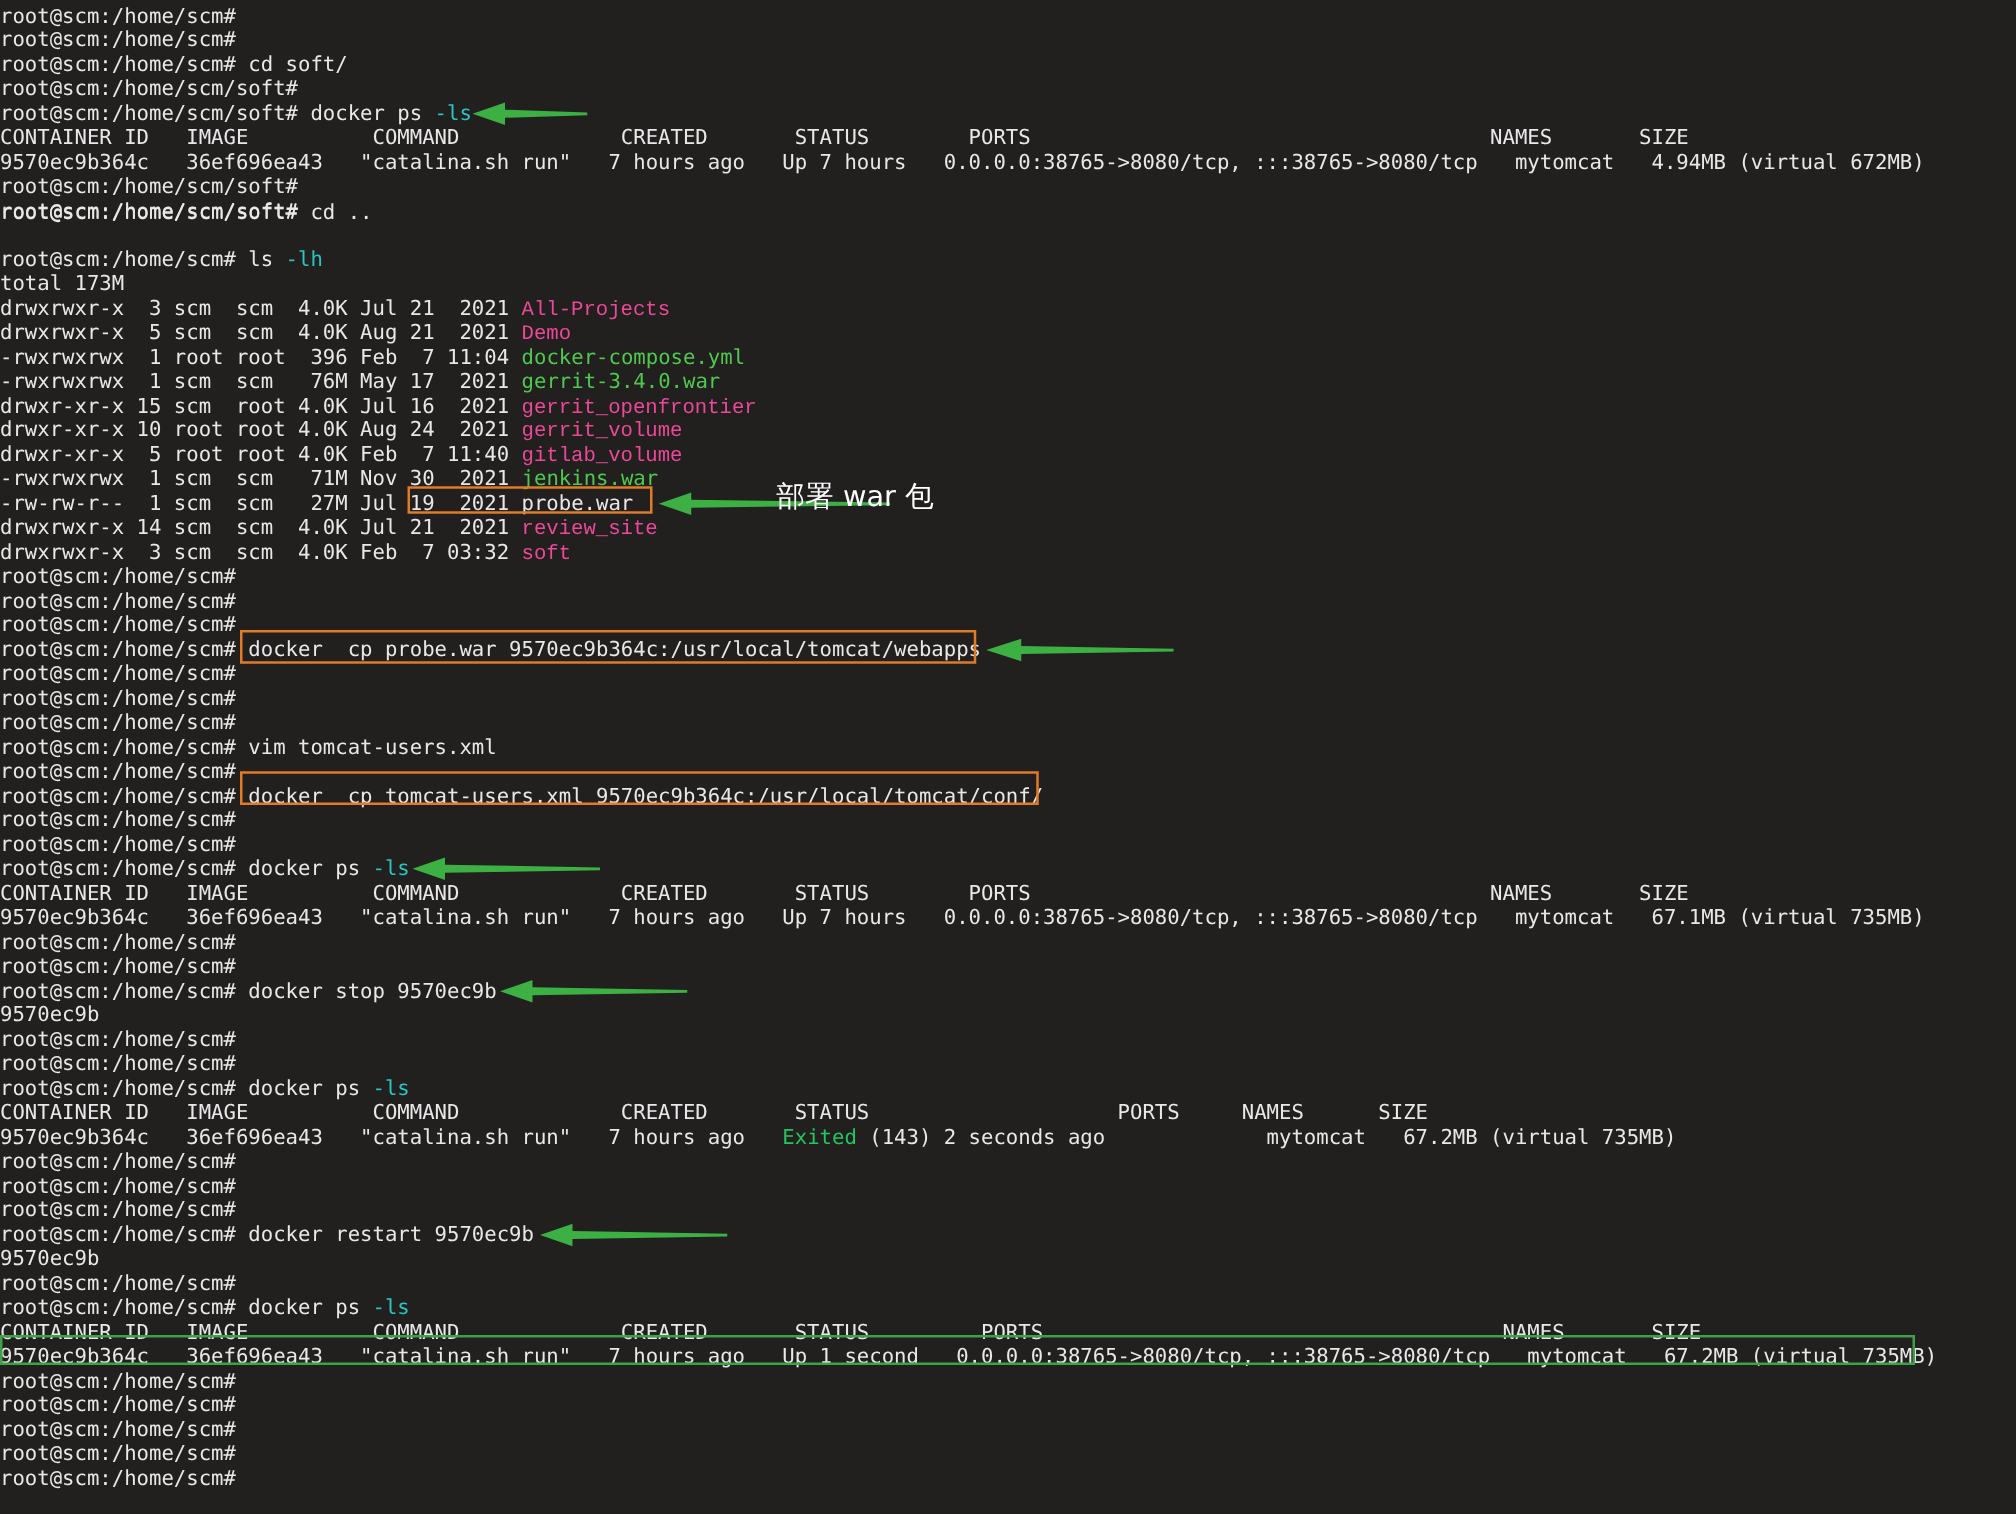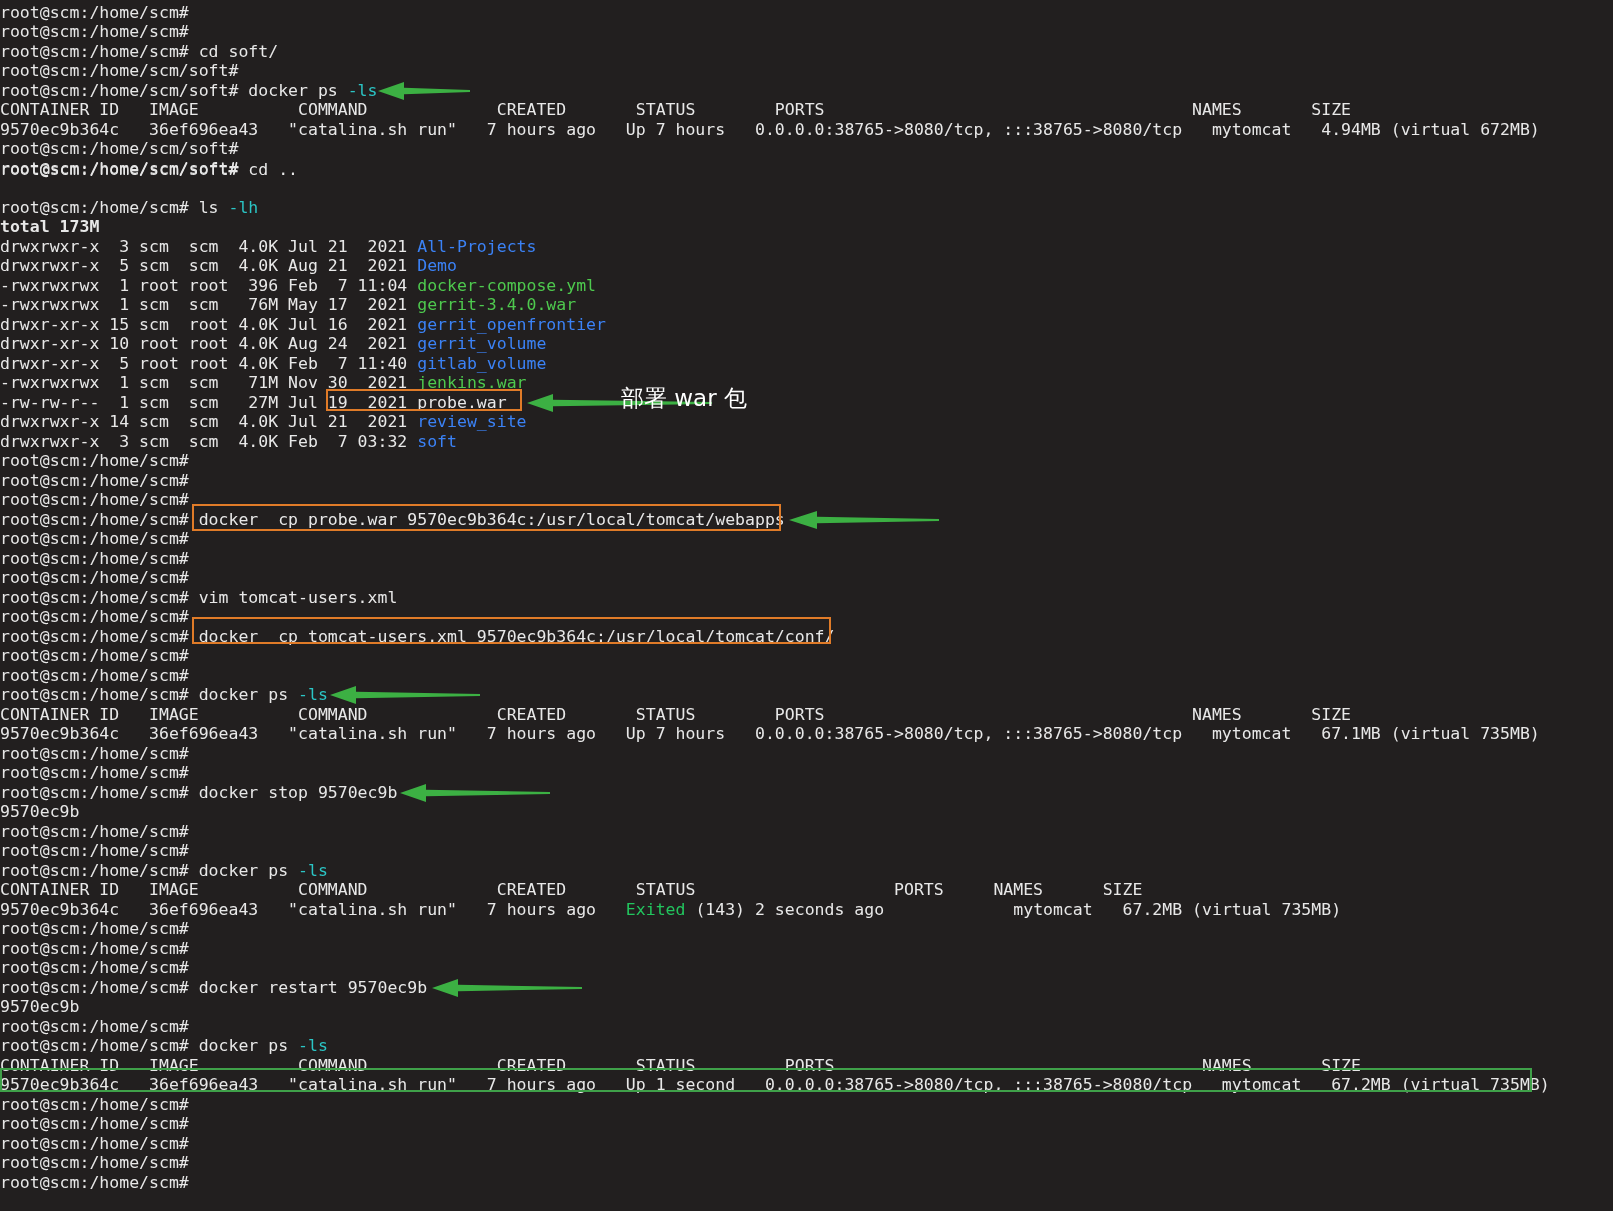--- a/index.html
+++ b/index.html
@@ -25,21 +25,21 @@
     left: 0;
     white-space: pre;
     font-size: 16.5px;
     line-height: 19.55px;
     font-family: "DejaVu Sans Mono", "Liberation Mono", monospace;
     color: #e8e8e8;
     letter-spacing: 0px;
   }
   .w  { color: #e8e8e8; }
   .g  { color: #4ec94e; }
-  .b  { color: #3b82f6; }
+  .b  { color: #ec4899; font-family: Liberation Mono, monospace; }
   .c  { color: #2bc5c5; }
   .y  { color: #22c55e; }
 
   
   .box {
     position: absolute;
     box-sizing: border-box;
     pointer-events: none;
   }
   .box-orange { border: 2px solid #e07b28; }
@@ -67,21 +67,21 @@
       <div class="line" style="top: 22px;"><span class="w">root@scm:/home/scm#</span></div>
       <div class="line" style="top: 42px;"><span class="w">root@scm:/home/scm# cd soft/</span></div>
       <div class="line" style="top: 61px;"><span class="w">root@scm:/home/scm/soft#</span></div>
       <div class="line" style="top: 81px;"><span class="w">root@scm:/home/scm/soft# docker ps </span><span class="c">-ls</span></div>
       <div class="line" style="top: 100px;"><span class="w">CONTAINER ID   IMAGE          COMMAND             CREATED       STATUS        PORTS                                     NAMES       SIZE</span></div>
       <div class="line" style="top: 120px;"><span class="w">9570ec9b364c   36ef696ea43   "catalina.sh run"   7 hours ago   Up 7 hours   0.0.0.0:38765-&gt;8080/tcp, :::38765-&gt;8080/tcp   mytomcat   4.94MB (virtual 672MB)</span></div>
       <div class="line" style="top: 139px;"><span class="w">root@scm:/home/scm/soft#</span></div>
       <div class="line" style="top: 159px;"><span class="w">root@scm:/home/scm/soft#</span></div>
       <div class="line" style="top: 160px;"><span class="w">root@scm:/home/scm/soft# cd ..</span></div>
       <div class="line" style="top: 198px;"><span class="w">root@scm:/home/scm# ls </span><span class="c">-lh</span></div>
-      <div class="line" style="top: 217px; font-weight: bold;"><span class="w">total 173M</span></div>
+      <div class="line" style="top: 217px;"><span class="w">total 173M</span></div>
       <div class="line" style="top: 237px;"><span class="w">drwxrwxr-x  3 scm  scm  4.0K Jul 21  2021 </span><span class="b">All-Projects</span></div>
       <div class="line" style="top: 256px;"><span class="w">drwxrwxr-x  5 scm  scm  4.0K Aug 21  2021 </span><span class="b">Demo</span></div>
       <div class="line" style="top: 276px;"><span class="w">-rwxrwxrwx  1 root root  396 Feb  7 11:04 </span><span class="g">docker-compose.yml</span></div>
       <div class="line" style="top: 295px;"><span class="w">-rwxrwxrwx  1 scm  scm   76M May 17  2021 </span><span class="g">gerrit-3.4.0.war</span></div>
       <div class="line" style="top: 315px;"><span class="w">drwxr-xr-x 15 scm  root 4.0K Jul 16  2021 </span><span class="b">gerrit_openfrontier</span></div>
       <div class="line" style="top: 334px;"><span class="w">drwxr-xr-x 10 root root 4.0K Aug 24  2021 </span><span class="b">gerrit_volume</span></div>
       <div class="line" style="top: 354px; text-align: right;"><span class="w">drwxr-xr-x  5 root root 4.0K Feb  7 11:40 </span><span class="b">gitlab_volume</span></div>
       <div class="line" style="top: 373px;"><span class="w">-rwxrwxrwx  1 scm  scm   71M Nov 30  2021 </span><span class="g">jenkins.war</span></div>
       <div class="line" style="top: 393px;"><span class="w">-rw-rw-r--  1 scm  scm   27M Jul 19  2021 probe.war</span></div>
       <div class="line" style="top: 412px;"><span class="w">drwxrwxr-x 14 scm  scm  4.0K Jul 21  2021 </span><span class="b">review_site</span></div>

